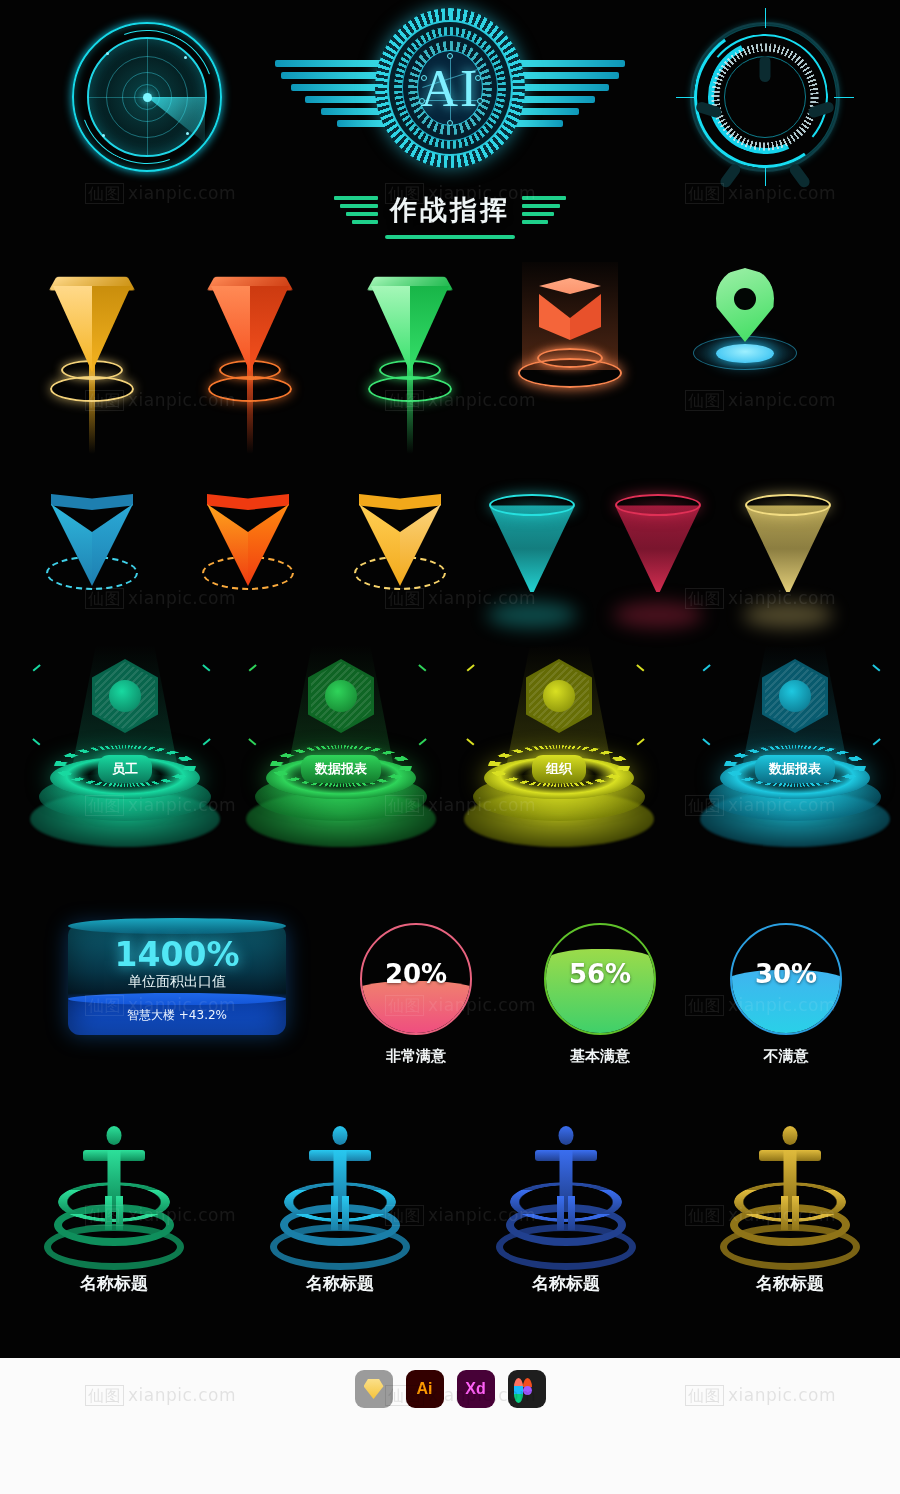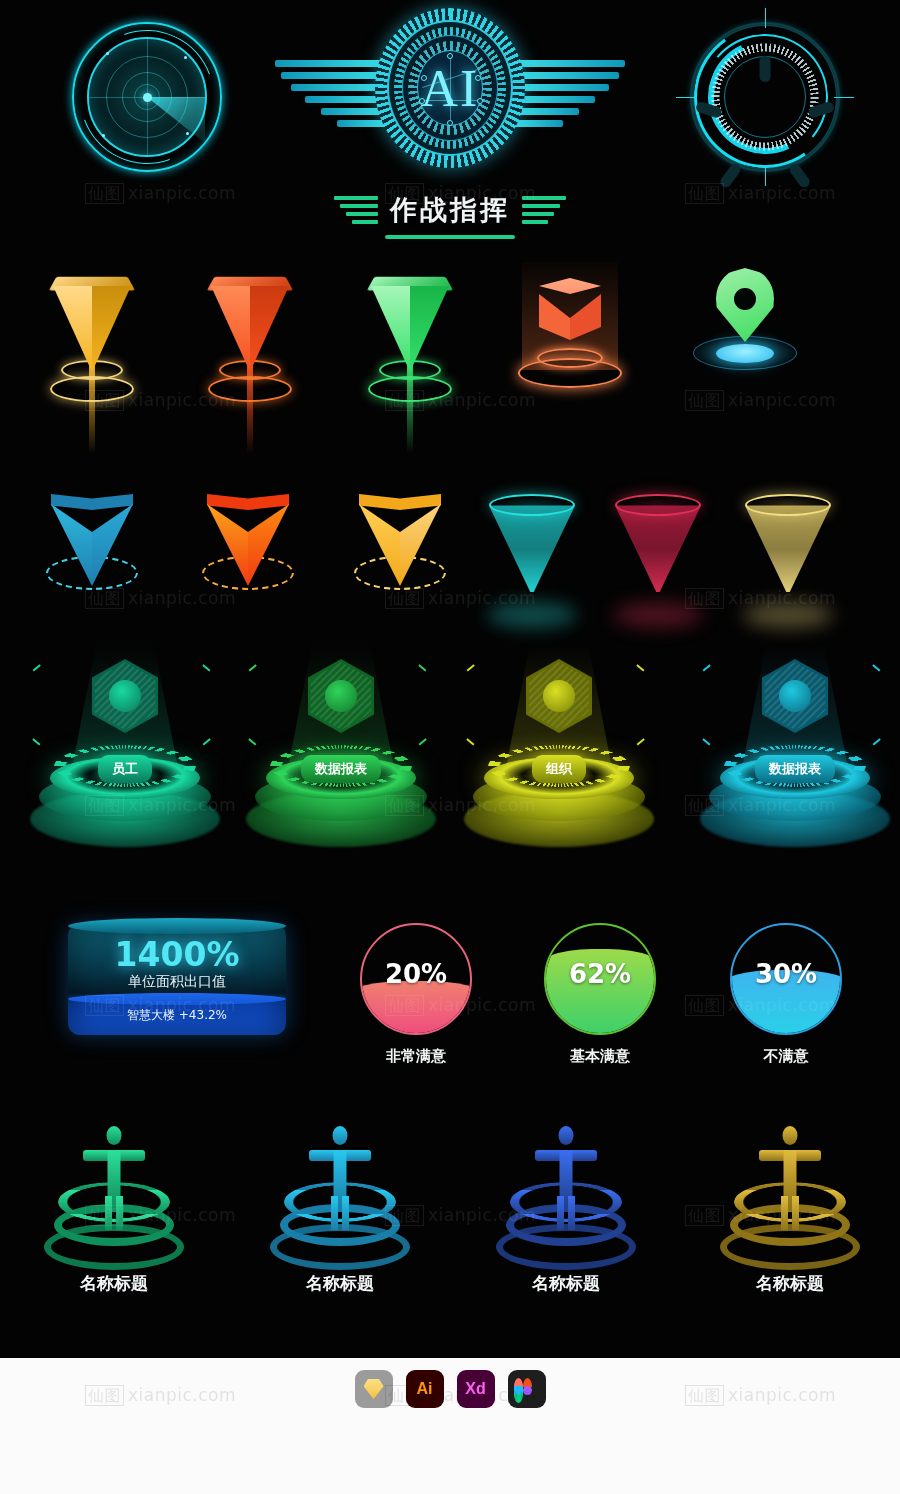--- a/index.html
+++ b/index.html
@@ -523,21 +523,21 @@
   <div class="gauge" style="left: 356px;">
         <div class="circle" style="border-color:#e8637f;">
           <div class="liquid" style="height:48%;background:linear-gradient(180deg,#f0806f,#ef4e7f);"></div>
           <div class="pct">20%</div>
         </div>
         <div class="glabel">非常满意</div>
       </div>
       <div class="gauge" style="left: 540px;">
         <div class="circle" style="border-color:#5fc22a;">
           <div class="liquid" style="height:78%;background:linear-gradient(180deg,#9bdb4a,#3fd06a);"></div>
-          <div class="pct">62%</div>
+          <div class="pct">56%</div>
         </div>
         <div class="glabel">基本满意</div>
       </div>
       <div class="gauge" style="left: 726px;">
         <div class="circle" style="border-color:#2b9fe0;">
           <div class="liquid" style="height:58%;background:linear-gradient(180deg,#3fb4ef,#2ad0e8);"></div>
           <div class="pct">30%</div>
         </div>
         <div class="glabel">不满意</div>
       </div>

